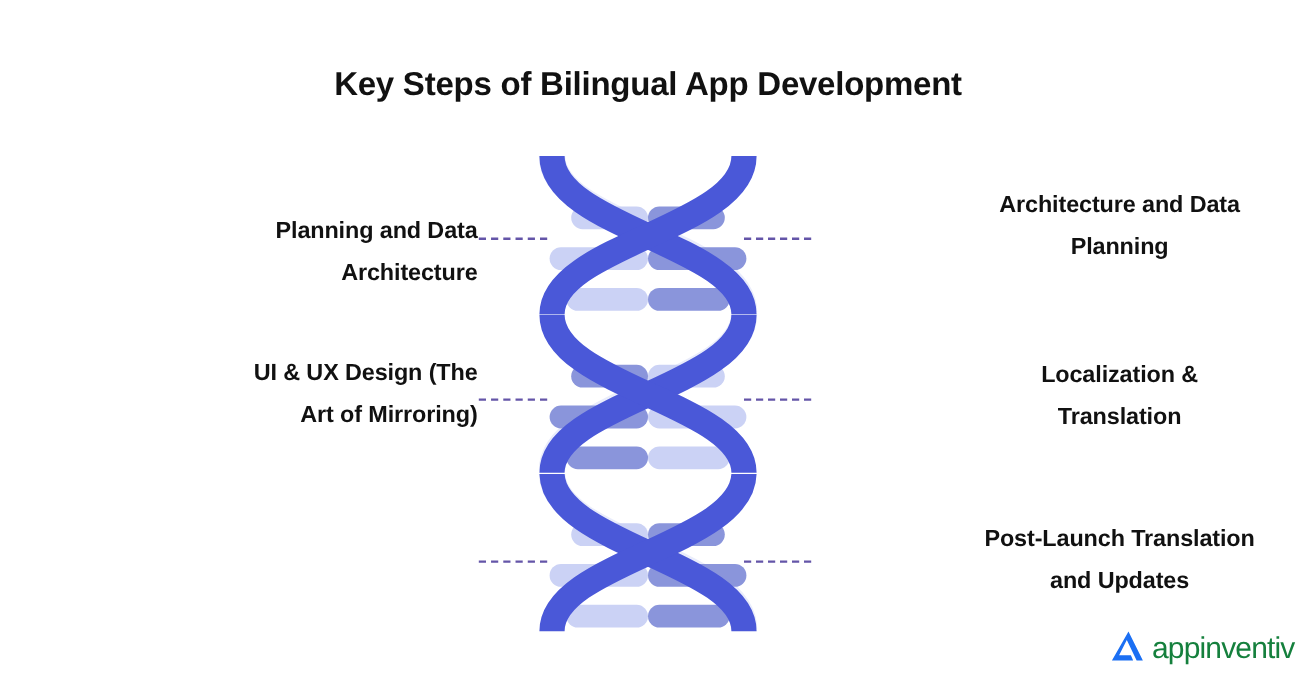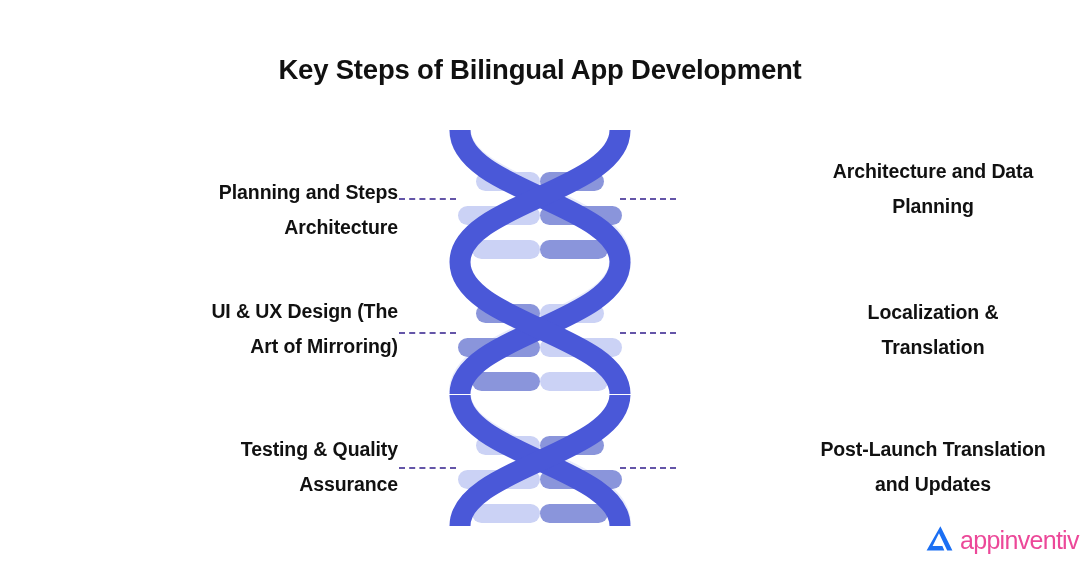--- a/index.html
+++ b/index.html
@@ -90,21 +90,21 @@
     left: 925px;
     top: 523px;
     display: flex;
     align-items: center;
     gap: 5px;
   }
   #logo-mark { display: block; }
   #logo-text {
     font-size: 25px;
     font-weight: 400;
-    color: #ec4899;
+    color: #15803d;
     letter-spacing: -0.7px;
     line-height: 1;
   }
 </style>
 </head>
 <body>
 
 <div id="canvas">
 
   <div id="page-title">Key Steps of Bilingual App Development</div>
@@ -171,43 +171,39 @@
   </div>
 
   <div class="connector conn-left  conn-row1"></div>
   <div class="connector conn-right conn-row1"></div>
   <div class="connector conn-left  conn-row2"></div>
   <div class="connector conn-right conn-row2"></div>
   <div class="connector conn-left  conn-row3"></div>
   <div class="connector conn-right conn-row3"></div>
 
   <div class="step-label left label-l1">
-    <div>Planning and Steps</div>
+    <div>Planning and Data</div>
     <div>Architecture</div>
   </div>
 
   <div class="step-label right label-r1">
     <div>Architecture and Data</div>
     <div>Planning</div>
   </div>
 
   <div class="step-label right label-r2">
     <div>Localization &amp;</div>
     <div>Translation</div>
   </div>
 
   <div class="step-label left label-l2">
     <div>UI &amp; UX Design (The</div>
     <div>Art of Mirroring)</div>
   </div>
 
-  <div class="step-label left label-l3">
-    <div>Testing &amp; Quality</div>
-    <div>Assurance</div>
-  </div>
 
   <div class="step-label right label-r3">
     <div>Post-Launch Translation</div>
     <div>and Updates</div>
   </div>
 
   <div id="logo">
     <span id="logo-mark">
       <svg width="30" height="30" viewBox="0 0 30 30" xmlns="http://www.w3.org/2000/svg">
         <path d="M15.4 3.2 L27.4 27.4 L22.2 27.4 L14.0 10.3 L7.6 23.0 L17.4 23.0 L19.3 27.4 L1.6 27.4 Z" fill="#1B6FF3"></path>

